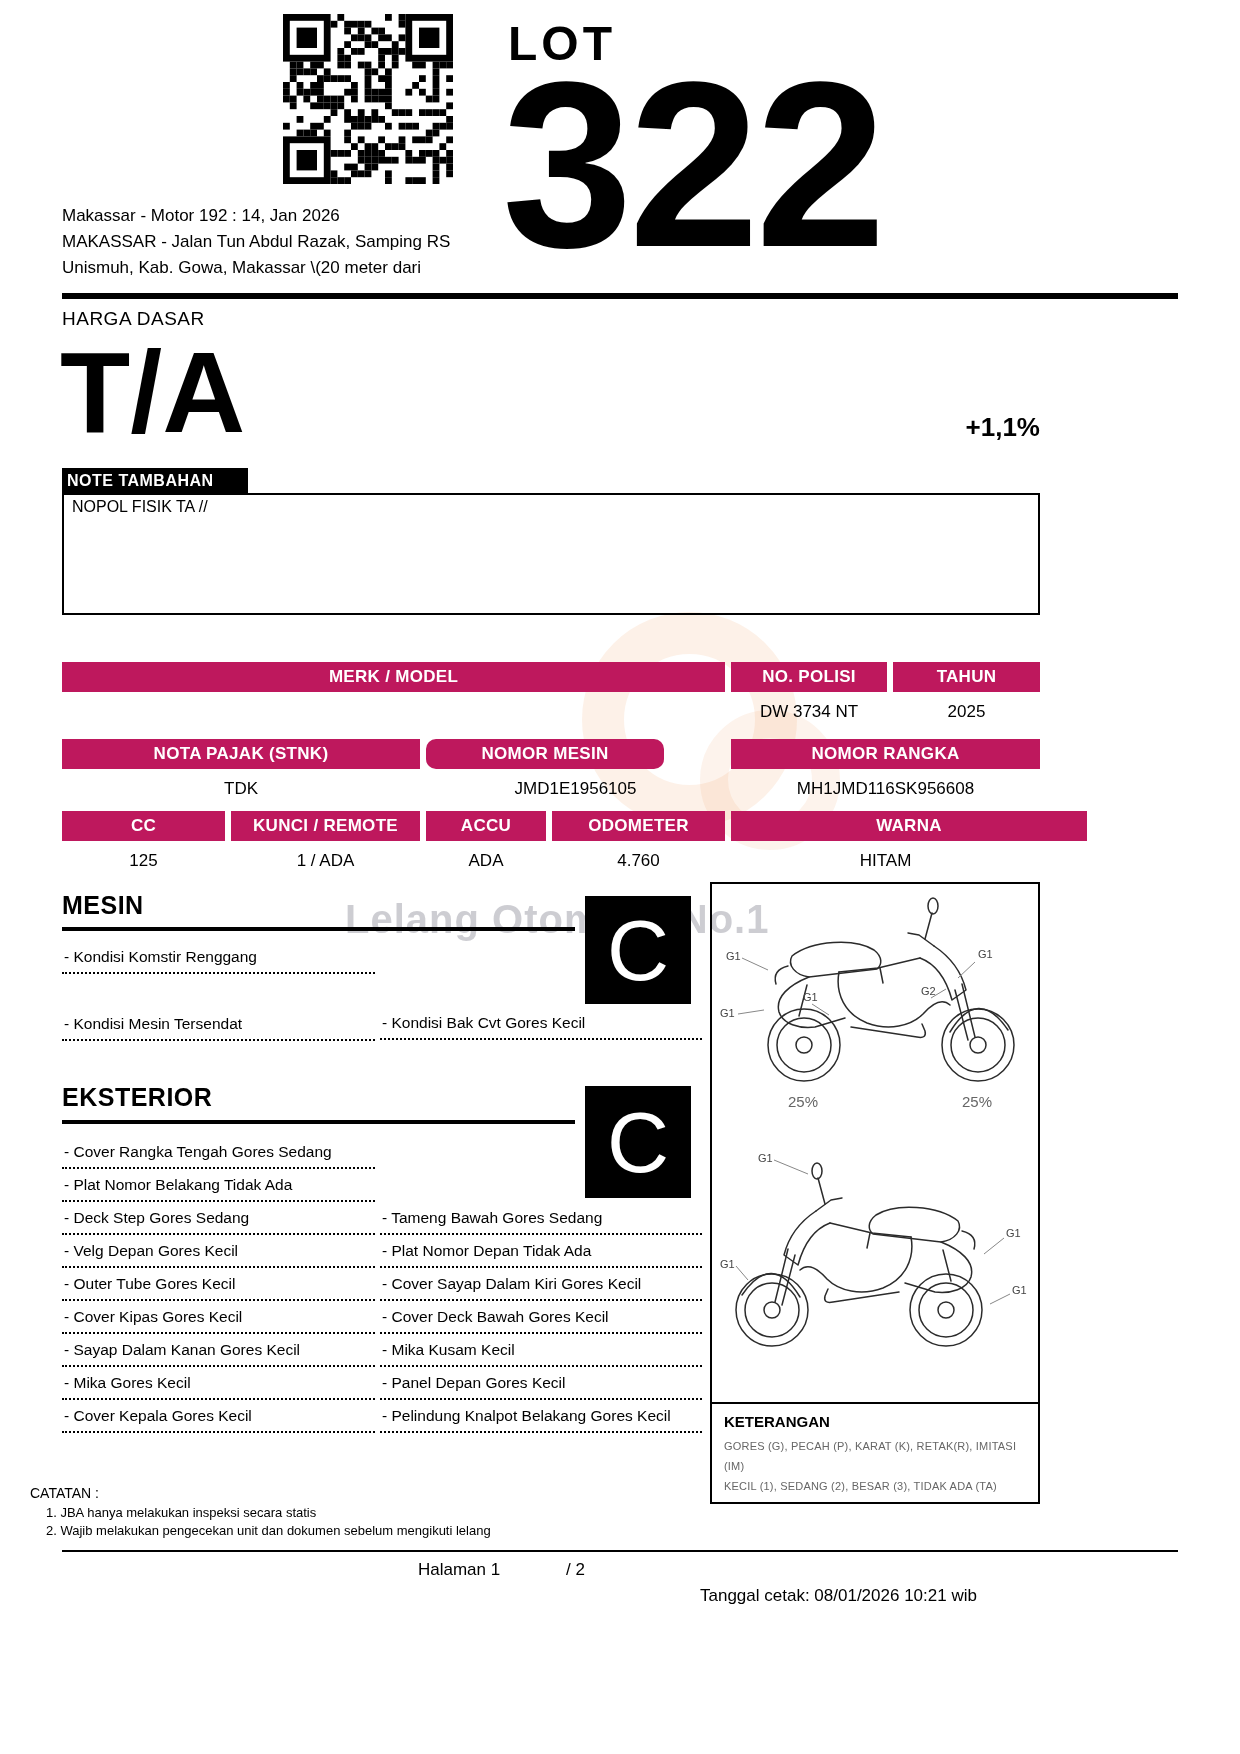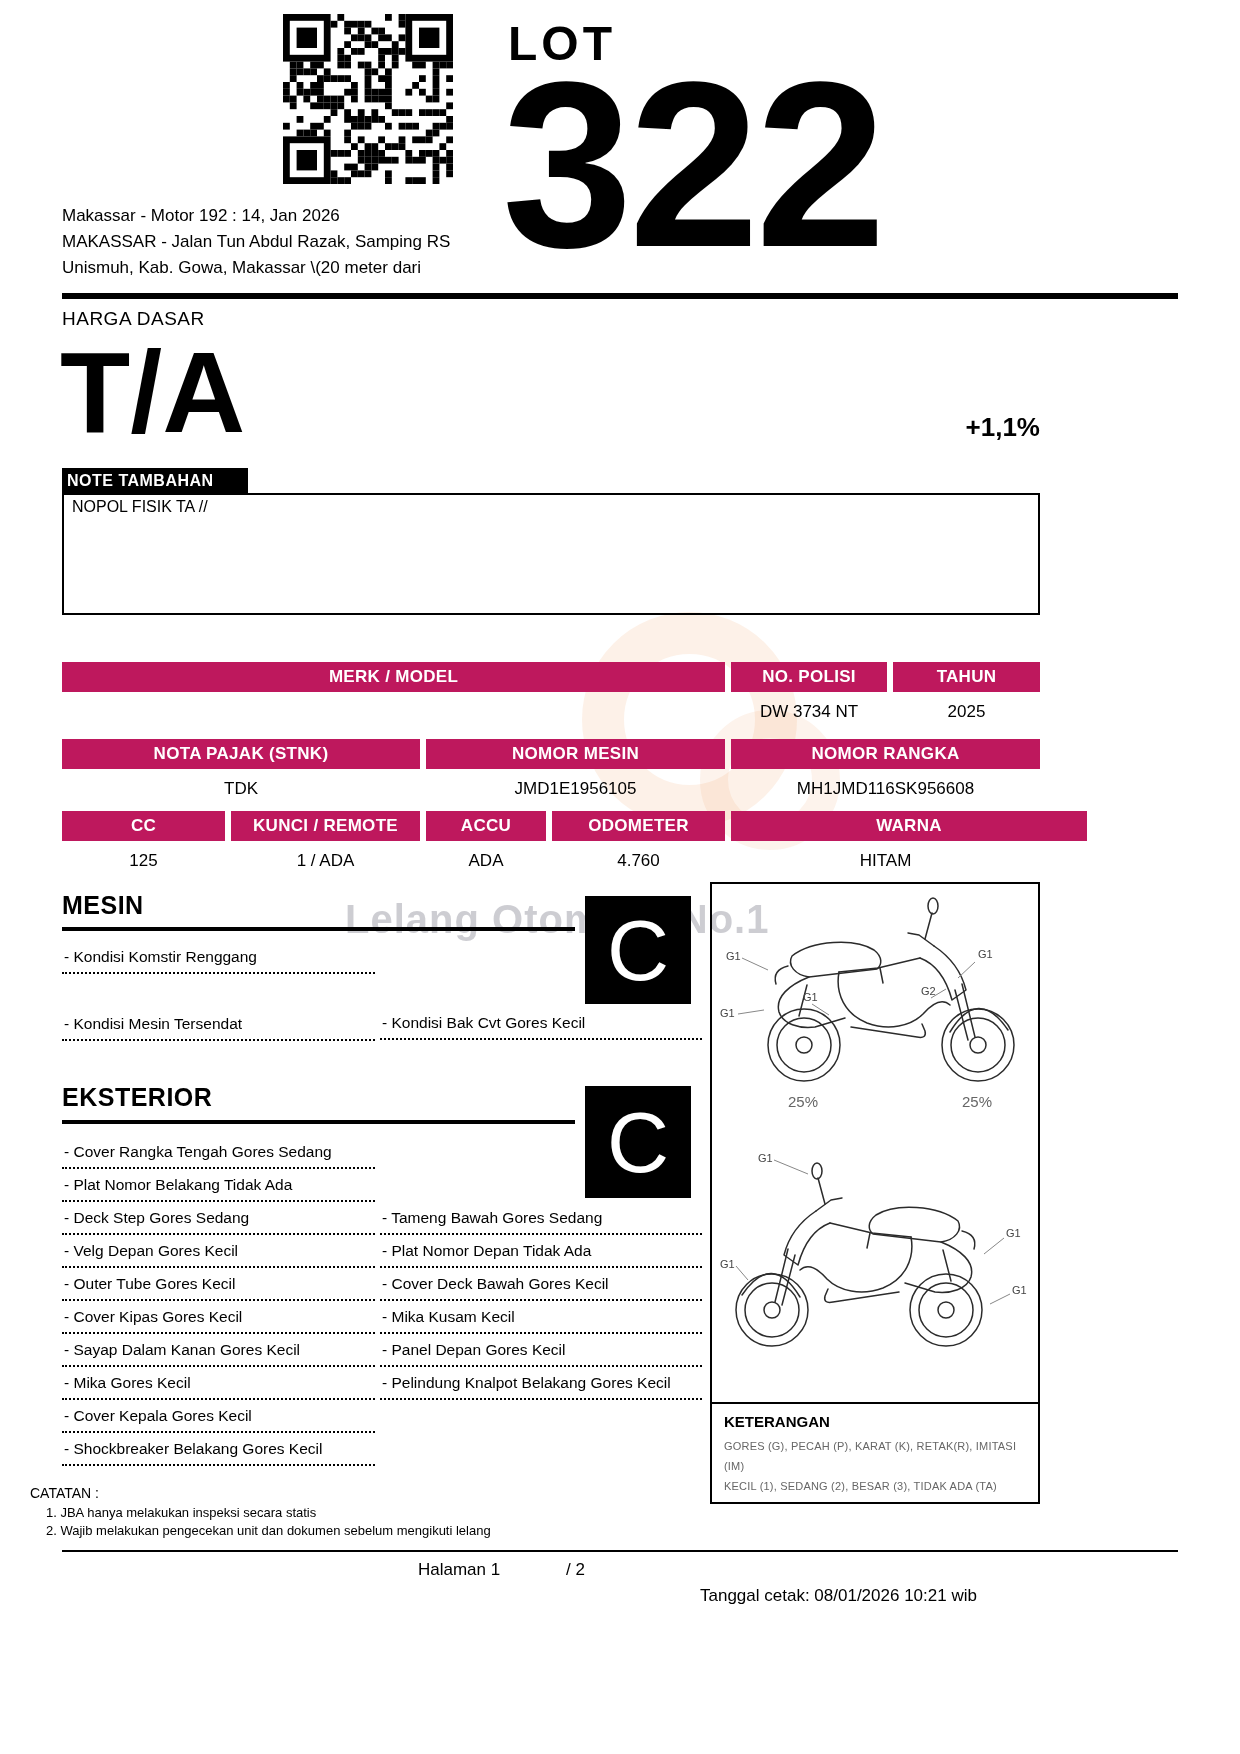--- a/index.html
+++ b/index.html
@@ -284,21 +284,21 @@
     <div style="font-size:16px;padding:3px 8px;">NOPOL FISIK TA //</div>
   </div>
 
   <div class="hdr" style="left:62px;top:662px;width:663px;">MERK / MODEL</div>
   <div class="hdr" style="left:731px;top:662px;width:156px;">NO. POLISI</div>
   <div class="hdr" style="left:893px;top:662px;width:147px;">TAHUN</div>
   <div class="val" style="left:731px;top:697px;width:156px;">DW 3734 NT</div>
   <div class="val" style="left:893px;top:697px;width:147px;">2025</div>
 
   <div class="hdr" style="left:62px;top:739px;width:358px;">NOTA PAJAK (STNK)</div>
-  <div class="hdr" style="left:426px;top:739px;width:299px;">NOMOR MESIN</div>
+  <div class="hdr" style="left:426px;top:739px;width:238px;border-radius:10px;">NOMOR MESIN</div>
   <div class="hdr" style="left:731px;top:739px;width:309px;">NOMOR RANGKA</div>
   <div class="val" style="left:62px;top:774px;width:358px;">TDK</div>
   <div class="val" style="left:426px;top:774px;width:299px;">JMD1E1956105</div>
   <div class="val" style="left:731px;top:774px;width:309px;">MH1JMD116SK956608</div>
 
   <div class="hdr" style="left:62px;top:811px;width:163px;">CC</div>
   <div class="hdr" style="left:231px;top:811px;width:189px;">KUNCI / REMOTE</div>
   <div class="hdr" style="left:426px;top:811px;width:120px;">ACCU</div>
   <div class="hdr" style="left:552px;top:811px;width:173px;">ODOMETER</div>
   <div class="hdr" style="left:731px;top:811px;width:356px;">WARNA</div>
@@ -329,25 +329,25 @@
   <div class="col" style="left:62px;top:1136px;width:313px;">
     <div class="item">- Cover Rangka Tengah Gores Sedang</div>
     <div class="item">- Plat Nomor Belakang Tidak Ada</div>
     <div class="item">- Deck Step Gores Sedang</div>
     <div class="item">- Velg Depan Gores Kecil</div>
     <div class="item">- Outer Tube Gores Kecil</div>
     <div class="item">- Cover Kipas Gores Kecil</div>
     <div class="item">- Sayap Dalam Kanan Gores Kecil</div>
     <div class="item">- Mika Gores Kecil</div>
     <div class="item">- Cover Kepala Gores Kecil</div>
-    <div class="item">- Shockbreaker Belakang Gores Kecil</div>
   </div>
   <div class="col" style="left:380px;top:1202px;width:322px;">
     <div class="item">- Tameng Bawah Gores Sedang</div>
     <div class="item">- Plat Nomor Depan Tidak Ada</div>
+    <div class="item">- Cover Sayap Dalam Kiri Gores Kecil</div>
     <div class="item">- Cover Deck Bawah Gores Kecil</div>
     <div class="item">- Mika Kusam Kecil</div>
     <div class="item">- Panel Depan Gores Kecil</div>
     <div class="item">- Pelindung Knalpot Belakang Gores Kecil</div>
   </div>
 
   <div class="diagram-box" style="left:710px;top:882px;width:330px;height:622px;">
     <svg class="abs" style="left:0;top:2px;" width="326" height="516" viewBox="0 0 326 516">
 
       <g id="scoot" fill="none" stroke="#2b2b2b" stroke-width="1.5" stroke-linejoin="round" stroke-linecap="round">

